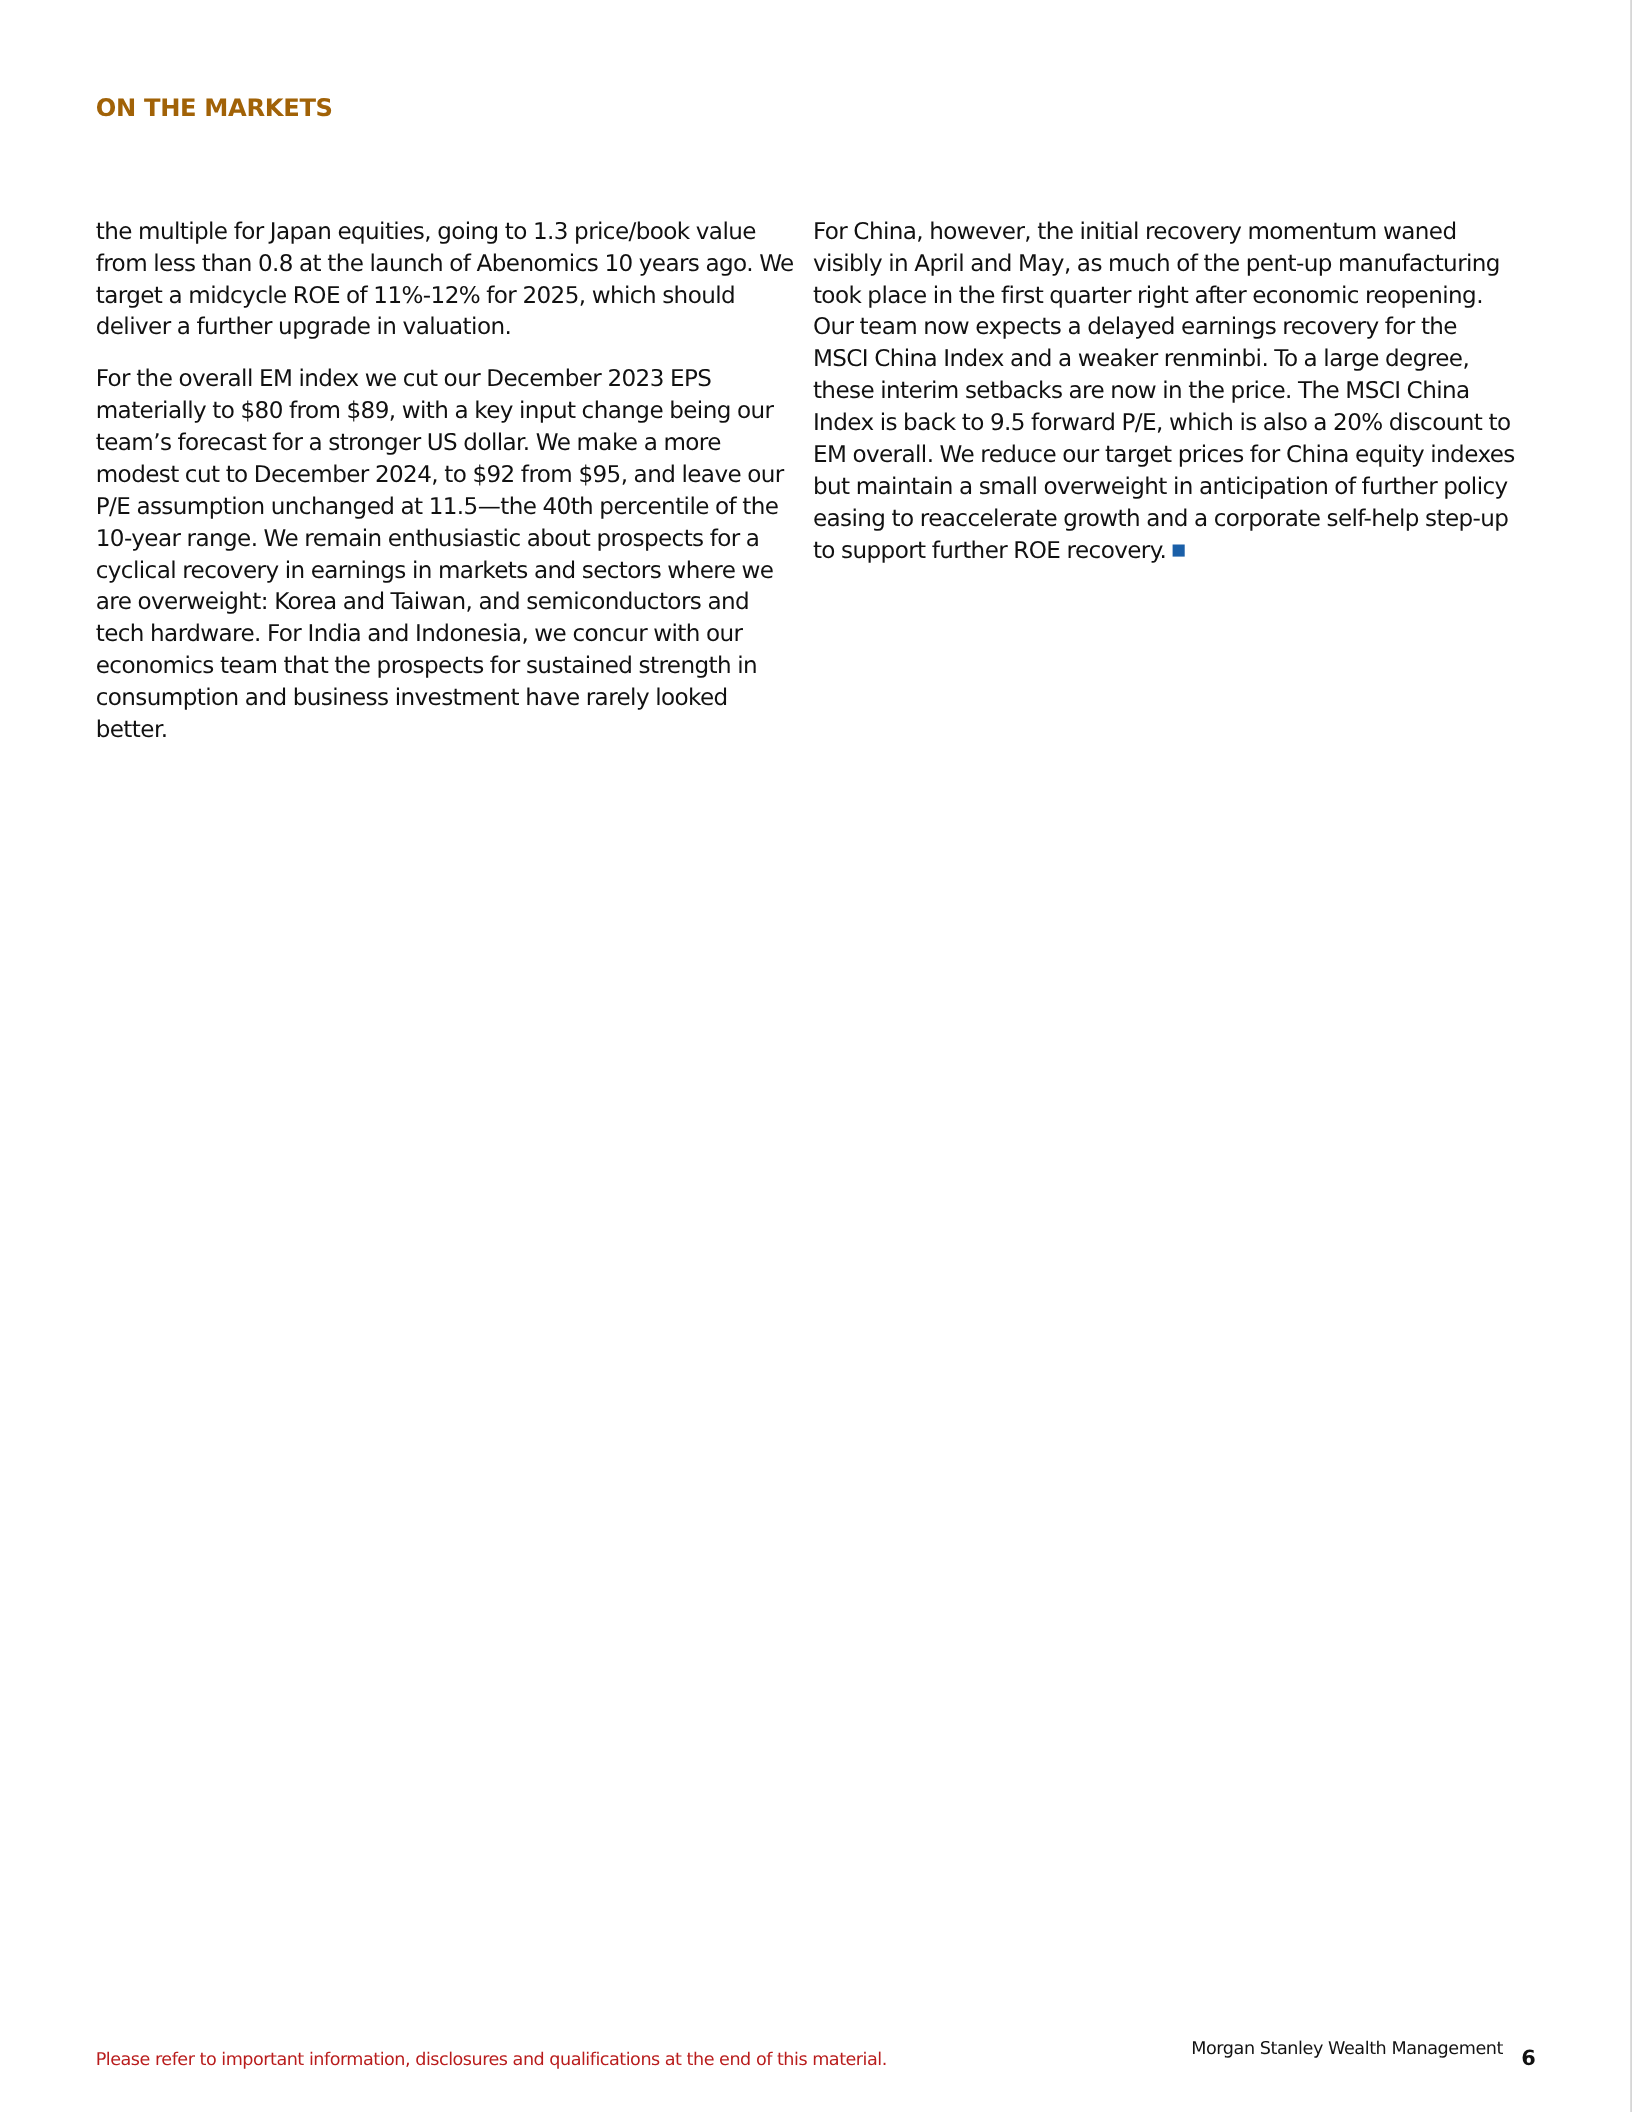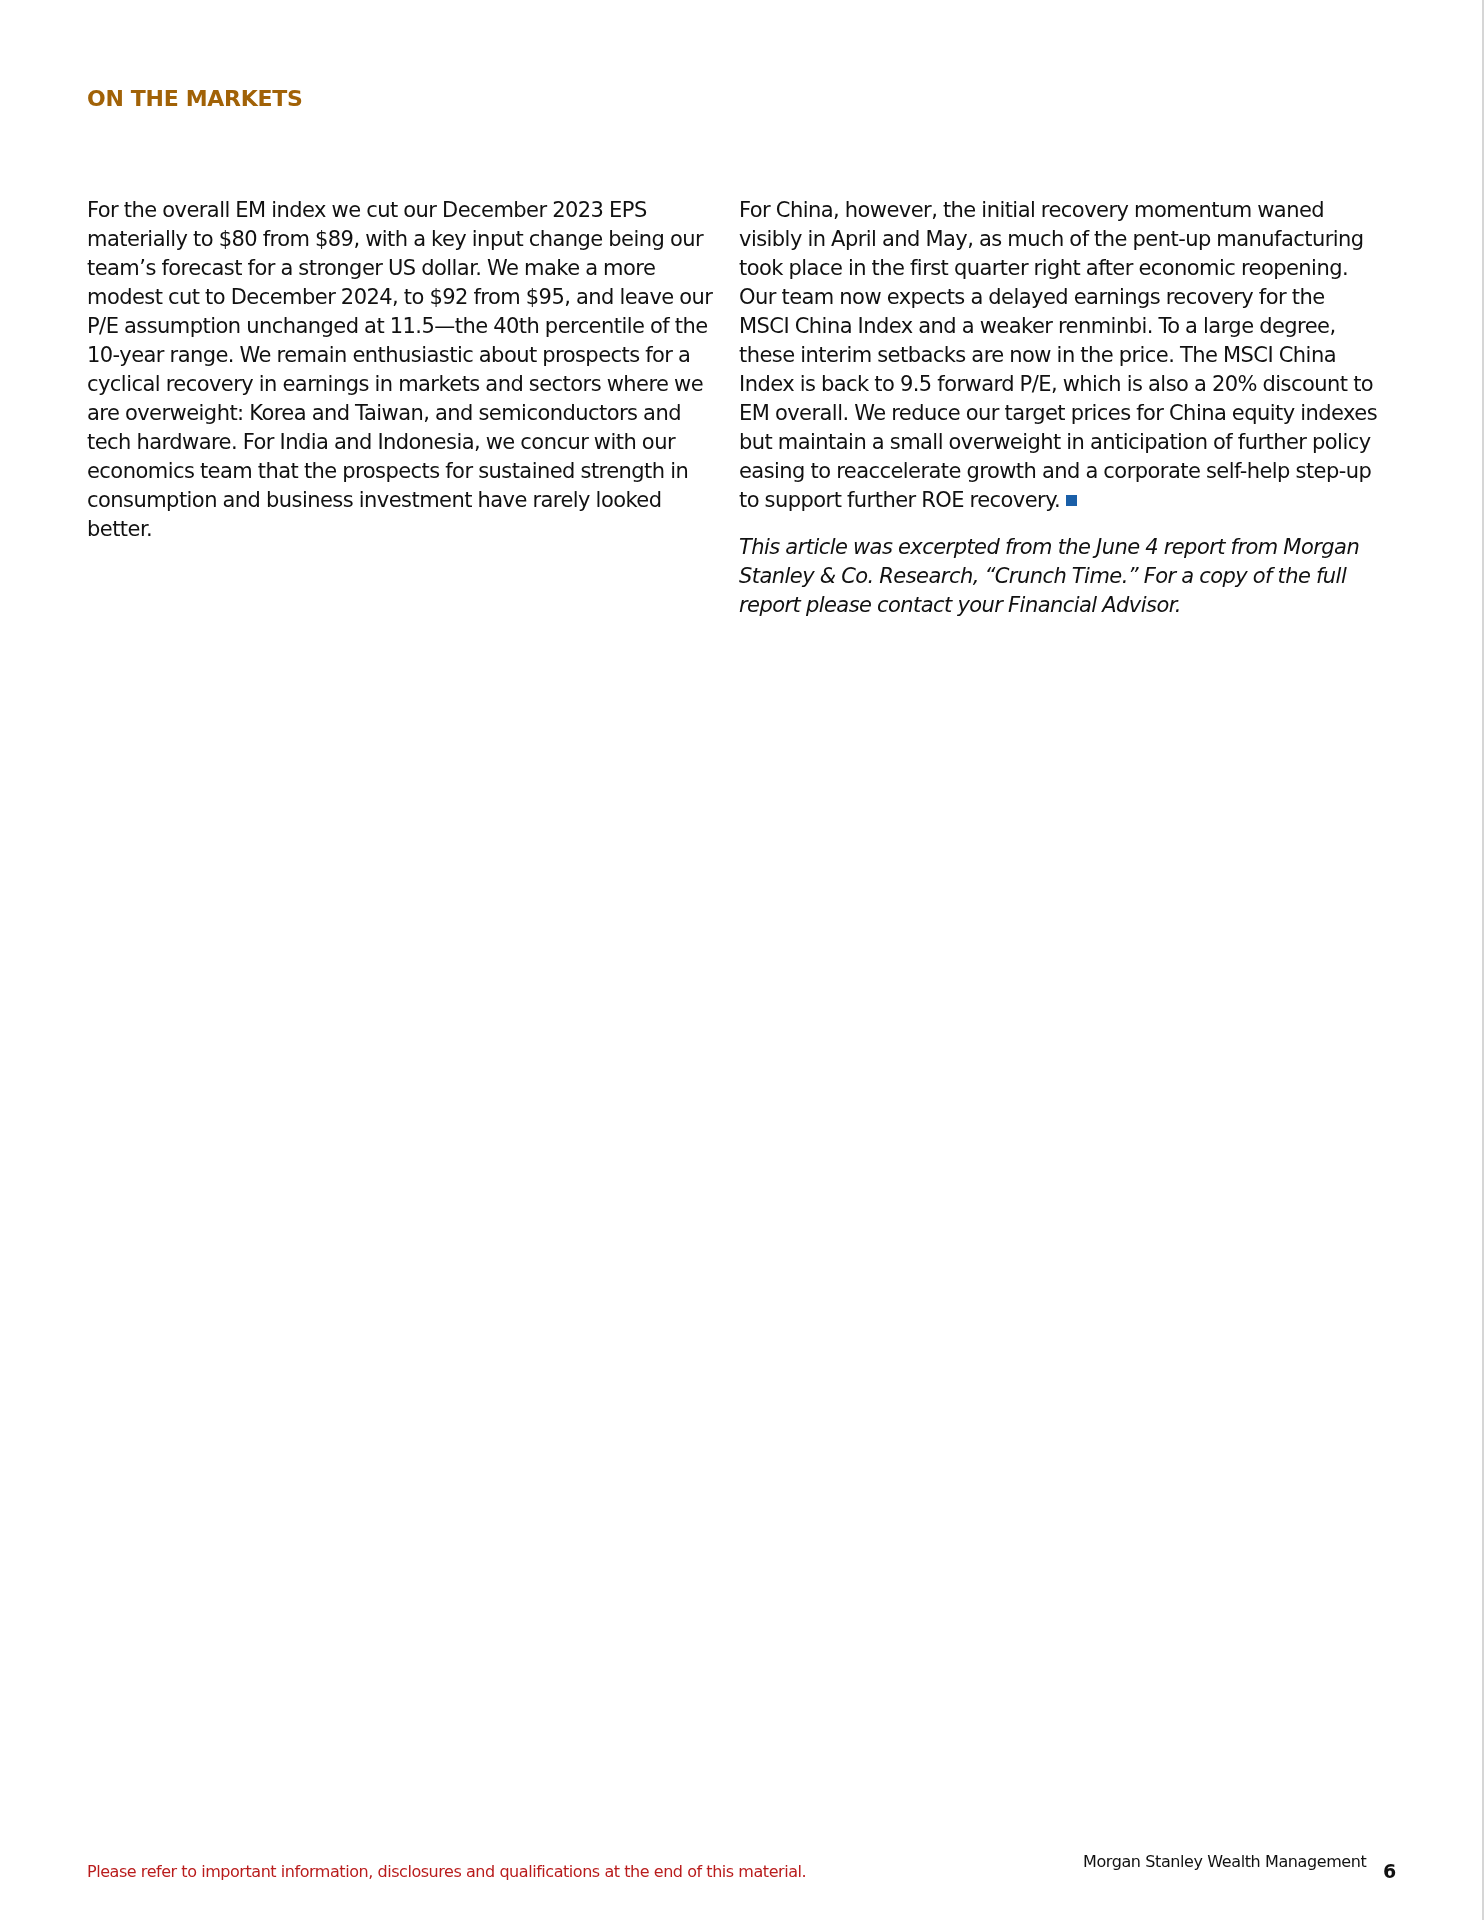--- a/index.html
+++ b/index.html
@@ -91,23 +91,23 @@
     }
   </style>
 </head>
 <body>
 
 <div class="right-edge"></div>
 
 <h1 class="section-label">ON THE MARKETS</h1>
 
 <div class="col col-left">
+  <p>the multiple for Japan equities, going to 1.3 price/book value from less than 0.8 at the launch of Abenomics 10 years ago. We target a midcycle ROE of 11%-12% for 2025, which should deliver a further upgrade in valuation.</p>
   <p>For the overall EM index we cut our December 2023 EPS materially to $80 from $89, with a key input change being our team’s forecast for a stronger US dollar. We make a more modest cut to December 2024, to $92 from $95, and leave our P/E assumption unchanged at 11.5—the 40th percentile of the 10-year range. We remain enthusiastic about prospects for a cyclical recovery in earnings in markets and sectors where we are overweight: Korea and Taiwan, and semiconductors and tech hardware. For India and Indonesia, we concur with our economics team that the prospects for sustained strength in consumption and business investment have rarely looked better.</p>
 </div>
 
 <div class="col col-right">
   <p><span>For China, however, the initial recovery momentum waned visibly in April and May, as much of the pent-up manufacturing took place in the first quarter right after economic reopening. Our team now expects a delayed earnings recovery for the MSCI China Index and a weaker renminbi. To a large degree, these interim setbacks are now in the price. The MSCI China Index is back to 9.5 forward P/E, which is also a 20% discount to EM overall. We reduce our target prices for China equity indexes but maintain a small overweight in anticipation of further policy easing to reaccelerate growth and a corporate self-help step-up to support further ROE recovery.</span><span class="end-mark" style="background: rgb(26, 95, 168);"></span></p>
-  <p class="italic">This article was excerpted from the June 4 report from Morgan Stanley &amp; Co. Research, “Crunch Time.” For a copy of the full report please contact your Financial Advisor.</p>
 </div>
 
 <div class="footer-disclaimer">Please refer to important information, disclosures and qualifications at the end of this material.</div>
 <div class="footer-brand">Morgan Stanley Wealth Management</div>
 <div class="footer-page">6</div>
 
 </body></html>

